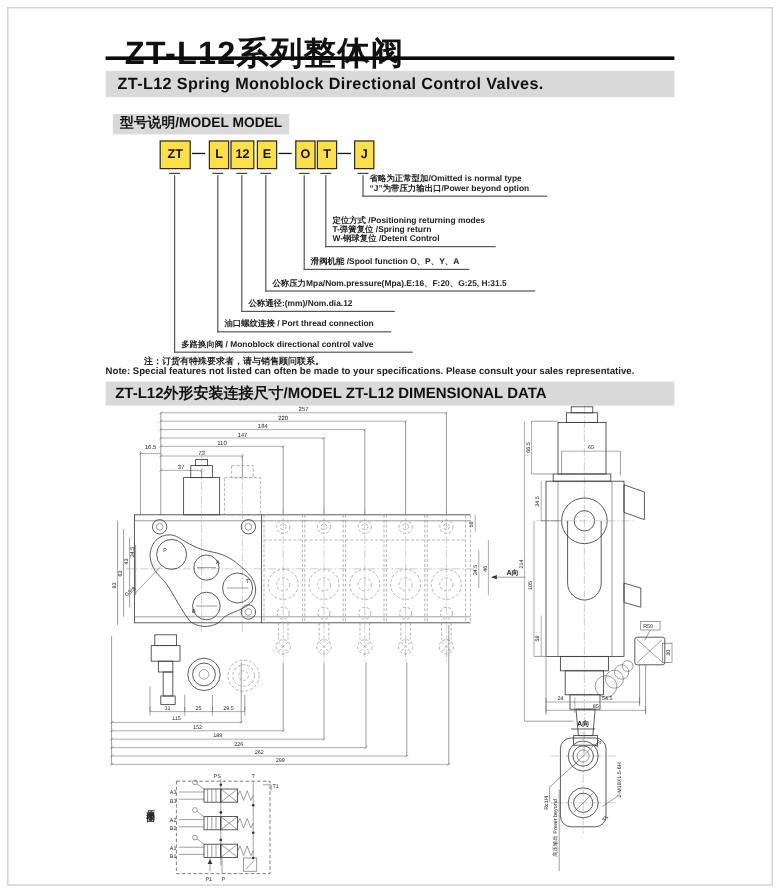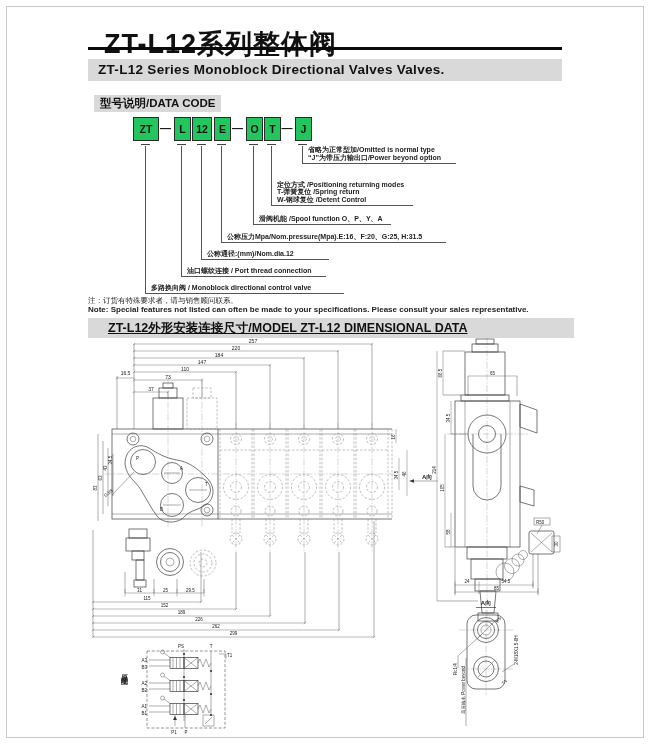--- a/index.html
+++ b/index.html
@@ -6,51 +6,51 @@
   body{width:650px;height:744px;background:#fff;position:relative;overflow:hidden;
        font-family:"Liberation Sans",sans-serif;color:#111;}
   .abs{position:absolute;font-weight:bold;}
   .frame{left:6px;top:6px;width:636px;height:730px;border:1px solid #c9c9c9;}
   .title{left:104px;top:26px;font-size:27px;font-weight:bold;letter-spacing:1px;white-space:nowrap;}
   .rule{left:88px;top:47px;width:474px;height:3px;background:#0a0a0a;}
   .banner{left:88px;background:#d9d9d9;font-weight:bold;white-space:nowrap;}
   #banner1{top:59px;width:464px;height:22px;line-height:22px;font-size:13.5px;padding-left:10px;letter-spacing:.3px;}
   #mch{left:94px;top:95px;height:17px;line-height:17px;font-size:11.5px;padding:0 6px;background:#d9d9d9;font-weight:bold;}
   .mcbox{top:117px;height:22px;border:1.4px solid #2a2a2a;font-size:10.5px;font-weight:bold;
-         text-align:center;line-height:22px;background:#22c55e;}
+         text-align:center;line-height:22px;background:#fde047;}
   .mcdash{top:117px;height:22px;line-height:22px;font-size:11px;font-weight:bold;text-align:center;}
   .mctick{top:144px;width:9px;height:1px;background:#444;}
   .co{border-left:1px solid #555;border-bottom:1px solid #555;}
   .co .txt{position:absolute;left:5px;bottom:1px;white-space:nowrap;font-size:7px;line-height:7.8px;color:#222;}
   .co .ln{display:block;}
   .note{left:88px;white-space:nowrap;color:#222;}
-  #note1{top:296px;font-size:7.5px;font-weight:normal;}
+  #note1{top:296px;font-size:7.5px;font-weight:bold;margin-left:32px;}
   #note2{top:305px;font-size:8px;}
-  #banner2{top:318px;width:466px;height:20px;line-height:20px;font-size:12.5px;padding-left:20px;text-decoration:underline;}
+  #banner2{top:318px;width:466px;height:20px;line-height:20px;font-size:12.5px;padding-left:8px;}
   #schemlabel{left:119px;top:669px;writing-mode:vertical-rl;text-orientation:upright;
               font-size:7px;letter-spacing:2px;color:#222;}
   svg#dwg{position:absolute;left:85px;top:338px;}
   svg text{font-family:"Liberation Sans",sans-serif;fill:#222;}
   .t45{font-size:4.5px;} .t5{font-size:5px;} .t6{font-size:6px;font-weight:bold;}
   .s{stroke:#3c3c3c;fill:none;stroke-width:.7;}
   .sl{stroke:#4a4a4a;fill:none;stroke-width:.45;}
   .ph{stroke:#8c8c8c;fill:none;stroke-width:.55;stroke-dasharray:2.5 1.6;}
   .dd{stroke:#9a9a9a;fill:none;stroke-width:.4;stroke-dasharray:7 1.6 1.6 1.6;}
   .dm{stroke:#666;fill:none;stroke-width:.45;}
   .dsh{stroke:#3c3c3c;fill:none;stroke-width:.55;stroke-dasharray:3 1.8;}
   .dot{fill:#333;stroke:none;}
 </style>
 </head>
 <body>
 
 <div class="abs frame"></div>
 <div class="abs title">ZT-L12系列整体阀</div>
 <div class="abs rule"></div>
-<div class="abs banner" id="banner1">ZT-L12 Series Monoblock Directional Valves Valves.</div>
-<div class="abs" id="mch">型号说明/DATA CODE</div>
+<div class="abs banner" id="banner1">ZT-L12 Spring Monoblock Directional Control Valves.</div>
+<div class="abs" id="mch">型号说明/MODEL MODEL</div>
 
 <div class="abs mcbox" style="left:133px;width:24px;">ZT</div>
 <div class="abs mcdash" style="left:158px;width:15px;">—</div>
 <div class="abs mcbox" style="left:174px;width:15px;">L</div>
 <div class="abs mcbox" style="left:192px;width:18px;">12</div>
 <div class="abs mcbox" style="left:214px;width:15px;">E</div>
 <div class="abs mcdash" style="left:230px;width:15px;">—</div>
 <div class="abs mcbox" style="left:246px;width:15px;">O</div>
 <div class="abs mcbox" style="left:264px;width:15px;">T</div>
 <div class="abs mcdash" style="left:280px;width:14px;">—</div>

